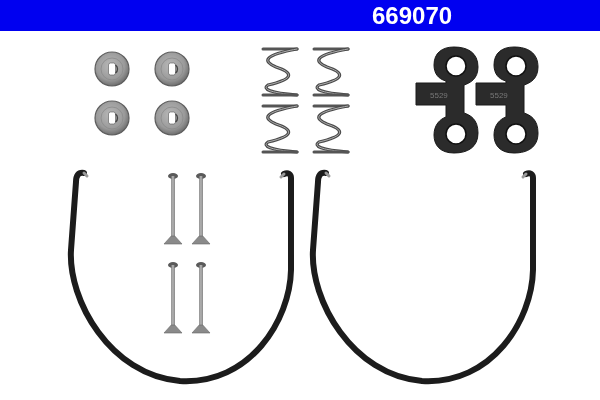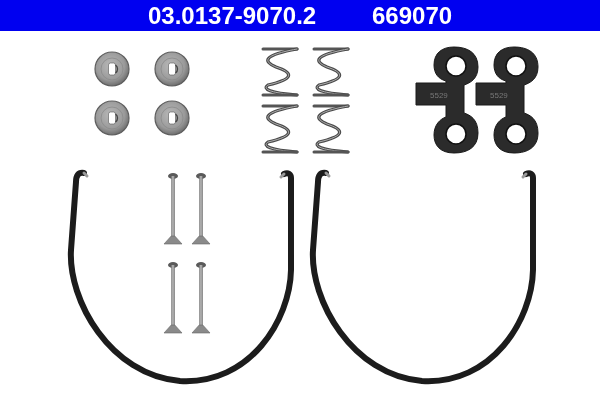--- a/index.html
+++ b/index.html
@@ -5,21 +5,20 @@
   html, body { margin:0; padding:0; background:#ffffff; }
   body { width:600px; height:400px; position:relative; overflow:hidden; font-family:"Liberation Sans", sans-serif; }
   .header { position:absolute; left:0; top:0; width:600px; height:31px; background:#0000f0; }
   .hdr-text { position:absolute; top:1px; color:#ffffff; font-weight:bold; font-size:24px; line-height:30px; letter-spacing:0px; font-family:"Liberation Sans", sans-serif; }
   .art { position:absolute; left:0; top:0; }
 </style>
 </head>
 <body>
 
 <div class="header">
-  <span class="hdr-text" style="left:148px;">03.0137-9070.2</span>
   <span class="hdr-text" style="left:372px;">669070</span>
 </div>
 
 <svg class="art" width="600" height="400" viewBox="0 0 600 400">
   <defs>
     <radialGradient id="washerGrad" cx="45%" cy="40%" r="60%">
       <stop offset="0%" stop-color="#b8b8b8"></stop>
       <stop offset="70%" stop-color="#9a9a9a"></stop>
       <stop offset="100%" stop-color="#6e6e6e"></stop>
     </radialGradient>

